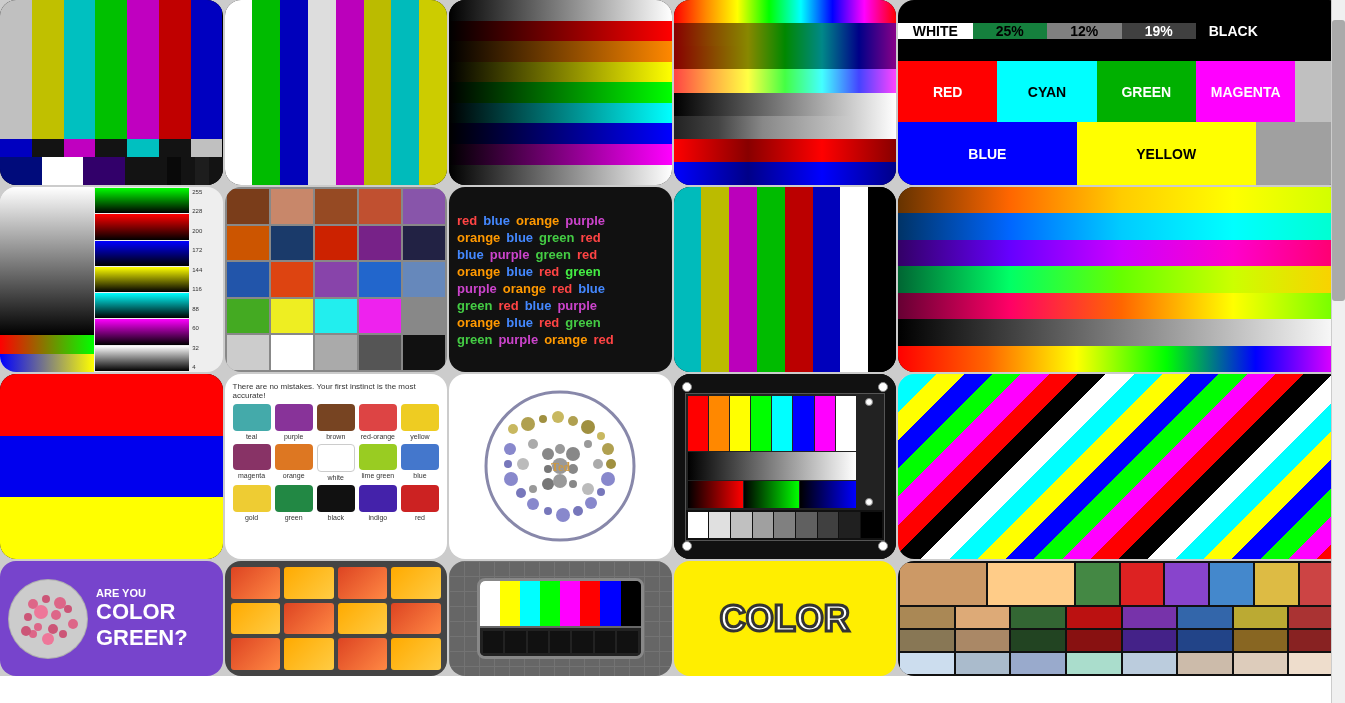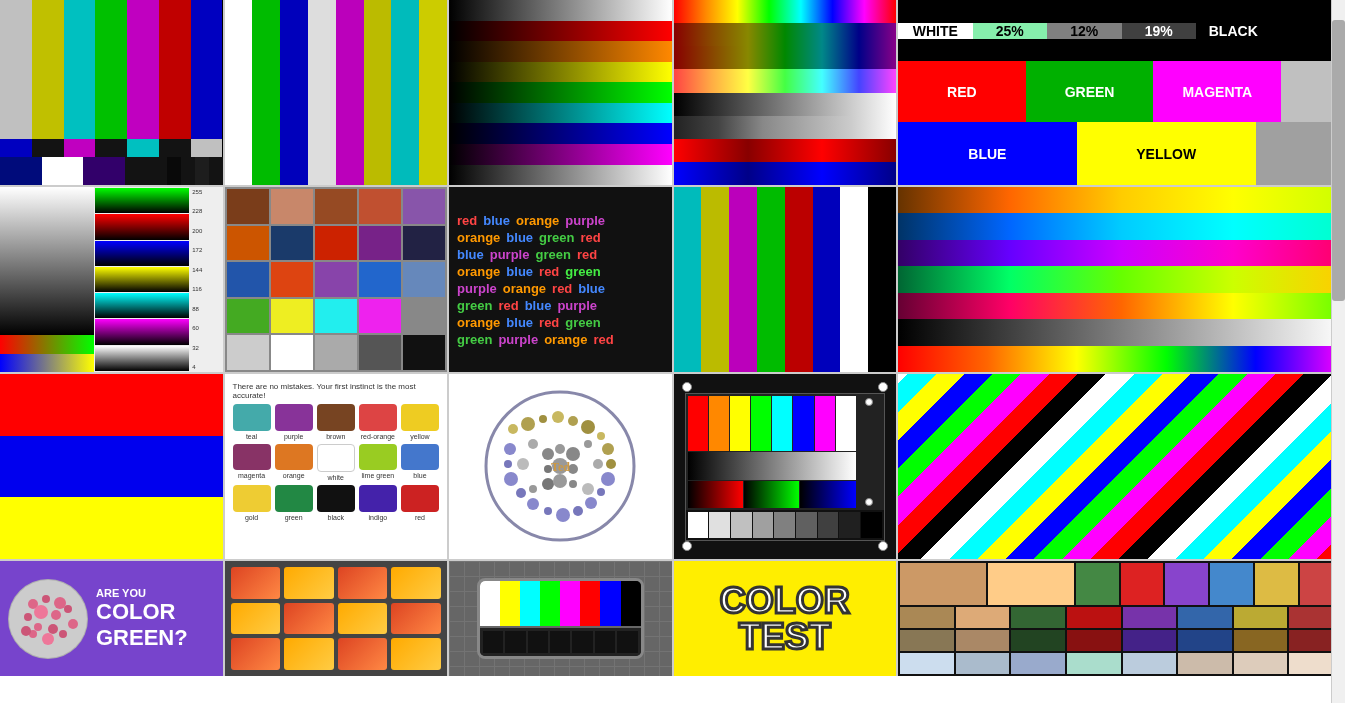--- a/index.html
+++ b/index.html
@@ -16,20 +16,21 @@
       gap: 2px;
       width: 1345px;
       background: #ccc;
     }
 
     .grid-item {
       background: #000;
       overflow: hidden;
       position: relative;
       cursor: pointer;
+      border-radius: 16px;
     }
 
     
     .item-1 { grid-column: 1; grid-row: 1; height: 185px; }
     .item-2 { grid-column: 2; grid-row: 1; height: 185px; }
     .item-3 { grid-column: 3; grid-row: 1; height: 185px; }
     .item-4 { grid-column: 4; grid-row: 1; height: 185px; }
     .item-5 { grid-column: 5 / 7; grid-row: 1; height: 185px; }
 
     
@@ -90,21 +91,21 @@
       height: 33%;
       align-items: center;
     }
     .ctc-label {
       flex: 1;
       text-align: center;
       font-weight: bold;
       font-size: 14px;
     }
     .ctc-gray { background: #fff; color: #000; }
-    .ctc-25 { background: #86efac; color: #000; }
+    .ctc-25 { background: #15803d; color: #000; }
     .ctc-50 { background: #808080; color: #000; }
     .ctc-75 { background: #404040; color: #fff; }
     .ctc-black-label { background: #000; color: #fff; }
     .ctc-mid {
       display: flex;
       height: 33%;
     }
     .ctc-red { background: #ff0000; color: #fff; font-weight: bold; font-size: 14px; display: flex; align-items: center; justify-content: center; flex: 1; }
     .ctc-cyan { background: #00ffff; color: #000; font-weight: bold; font-size: 14px; display: flex; align-items: center; justify-content: center; flex: 1; }
     .ctc-green { background: #00b000; color: #fff; font-weight: bold; font-size: 14px; display: flex; align-items: center; justify-content: center; flex: 1; }
@@ -381,20 +382,21 @@
       <div class="ctc-top">
         <div class="ctc-label ctc-gray">WHITE</div>
         <div class="ctc-label ctc-25">25%</div>
         <div class="ctc-label ctc-50">12%</div>
         <div class="ctc-label ctc-75">19%</div>
         <div class="ctc-label ctc-black-label">BLACK</div>
         <div style="flex:1;background:#b0b0b0;"></div>
       </div>
       <div class="ctc-mid">
         <div class="ctc-red">RED</div>
+        <div class="ctc-cyan">CYAN</div>
         <div class="ctc-green">GREEN</div>
         <div class="ctc-magenta">MAGENTA</div>
         <div style="flex:0.5;background:#c0c0c0;"></div>
       </div>
       <div class="ctc-bot">
         <div class="ctc-blue">BLUE</div>
         <div class="ctc-yellow">YELLOW</div>
         <div style="flex:0.5;background:#a0a0a0;"></div>
       </div>
     </div>
@@ -797,21 +799,20 @@
           <div style="flex:1;background:#111;"></div>
         </div>
       </div>
     </div>
   </div>
 
   <div class="grid-item item-19" style="background:#ffee00;">
     <div style="width:100%;height:100%;display:flex;align-items:center;justify-content:center;padding:8px;">
       <div style="text-align:center;">
         <div style="font-size:36px;font-weight:900;color:#fff;-webkit-text-stroke:3px #333;line-height:1.0;">COLOR</div>
-        <div style="font-size:36px;font-weight:900;color:#fff;-webkit-text-stroke:3px #333;line-height:1.0;">TEST</div>
       </div>
     </div>
   </div>
 
   <div class="grid-item item-20" style="background:#111;">
     <div style="width:100%;height:100%;display:flex;flex-direction:column;gap:2px;padding:2px;">
 
       <div style="flex:2;display:flex;gap:2px;">
         <div style="flex:2;background:#cc9966;"></div>
         <div style="flex:2;background:#ffcc88;"></div>

